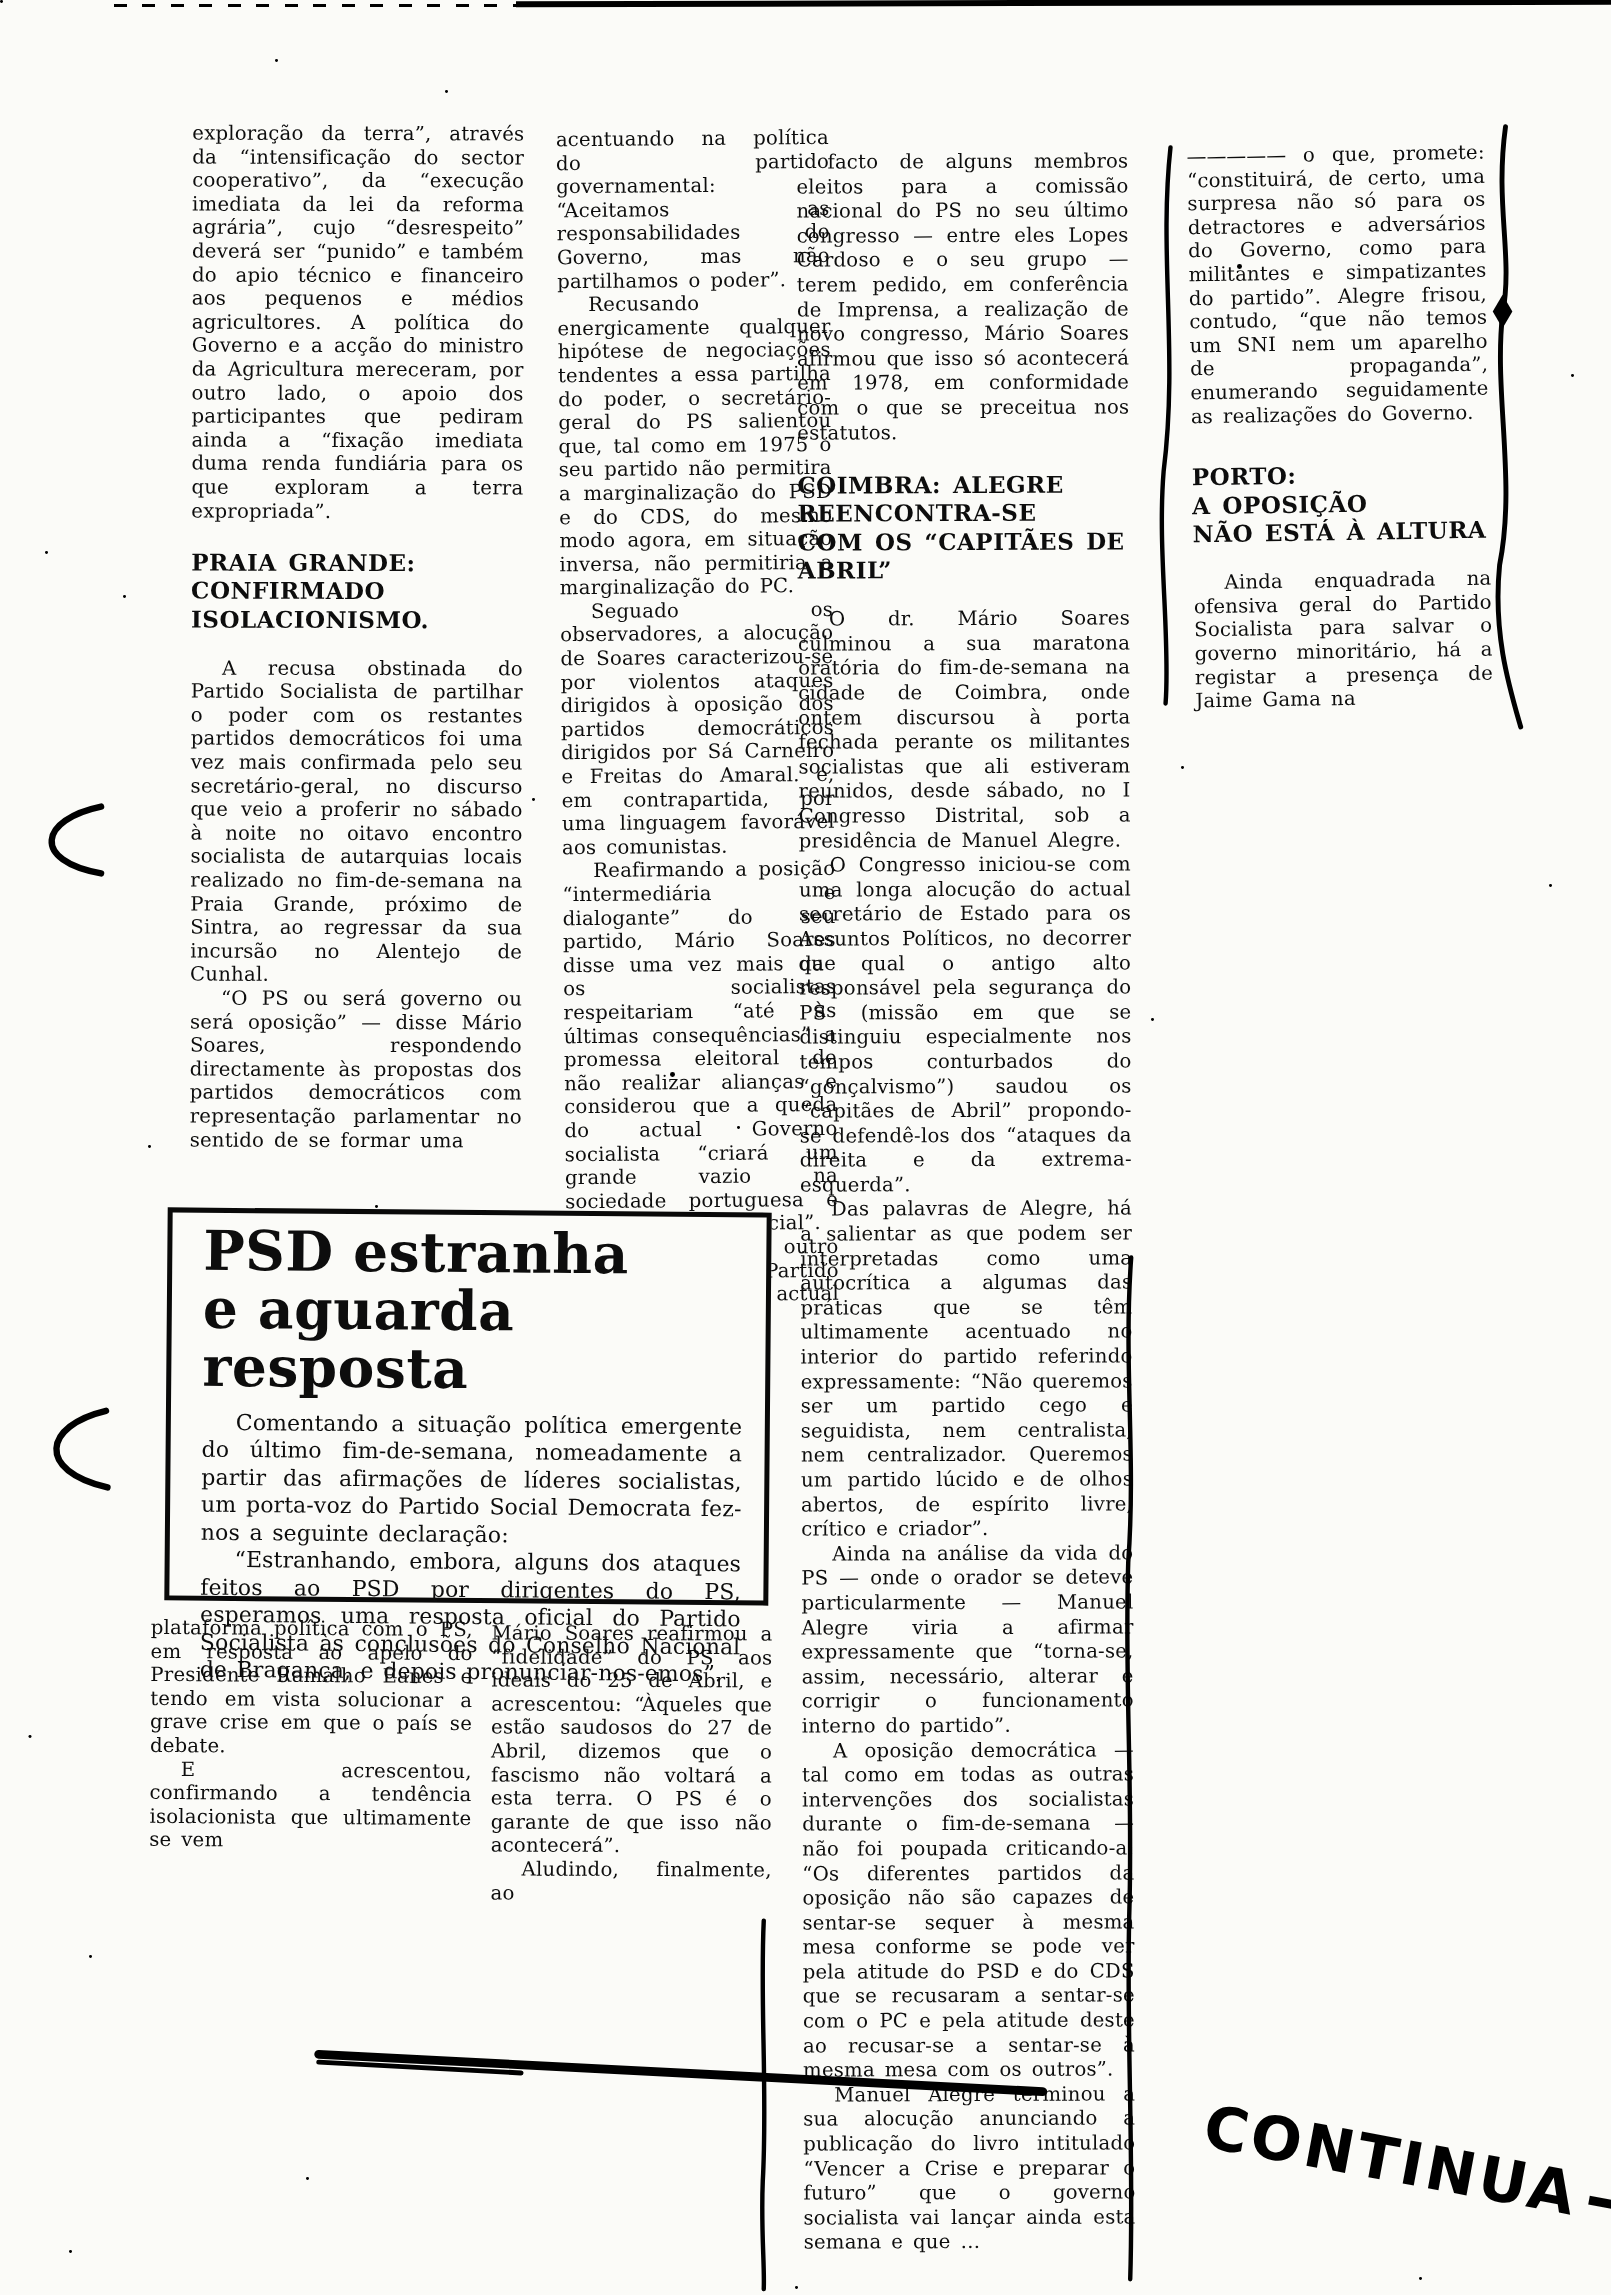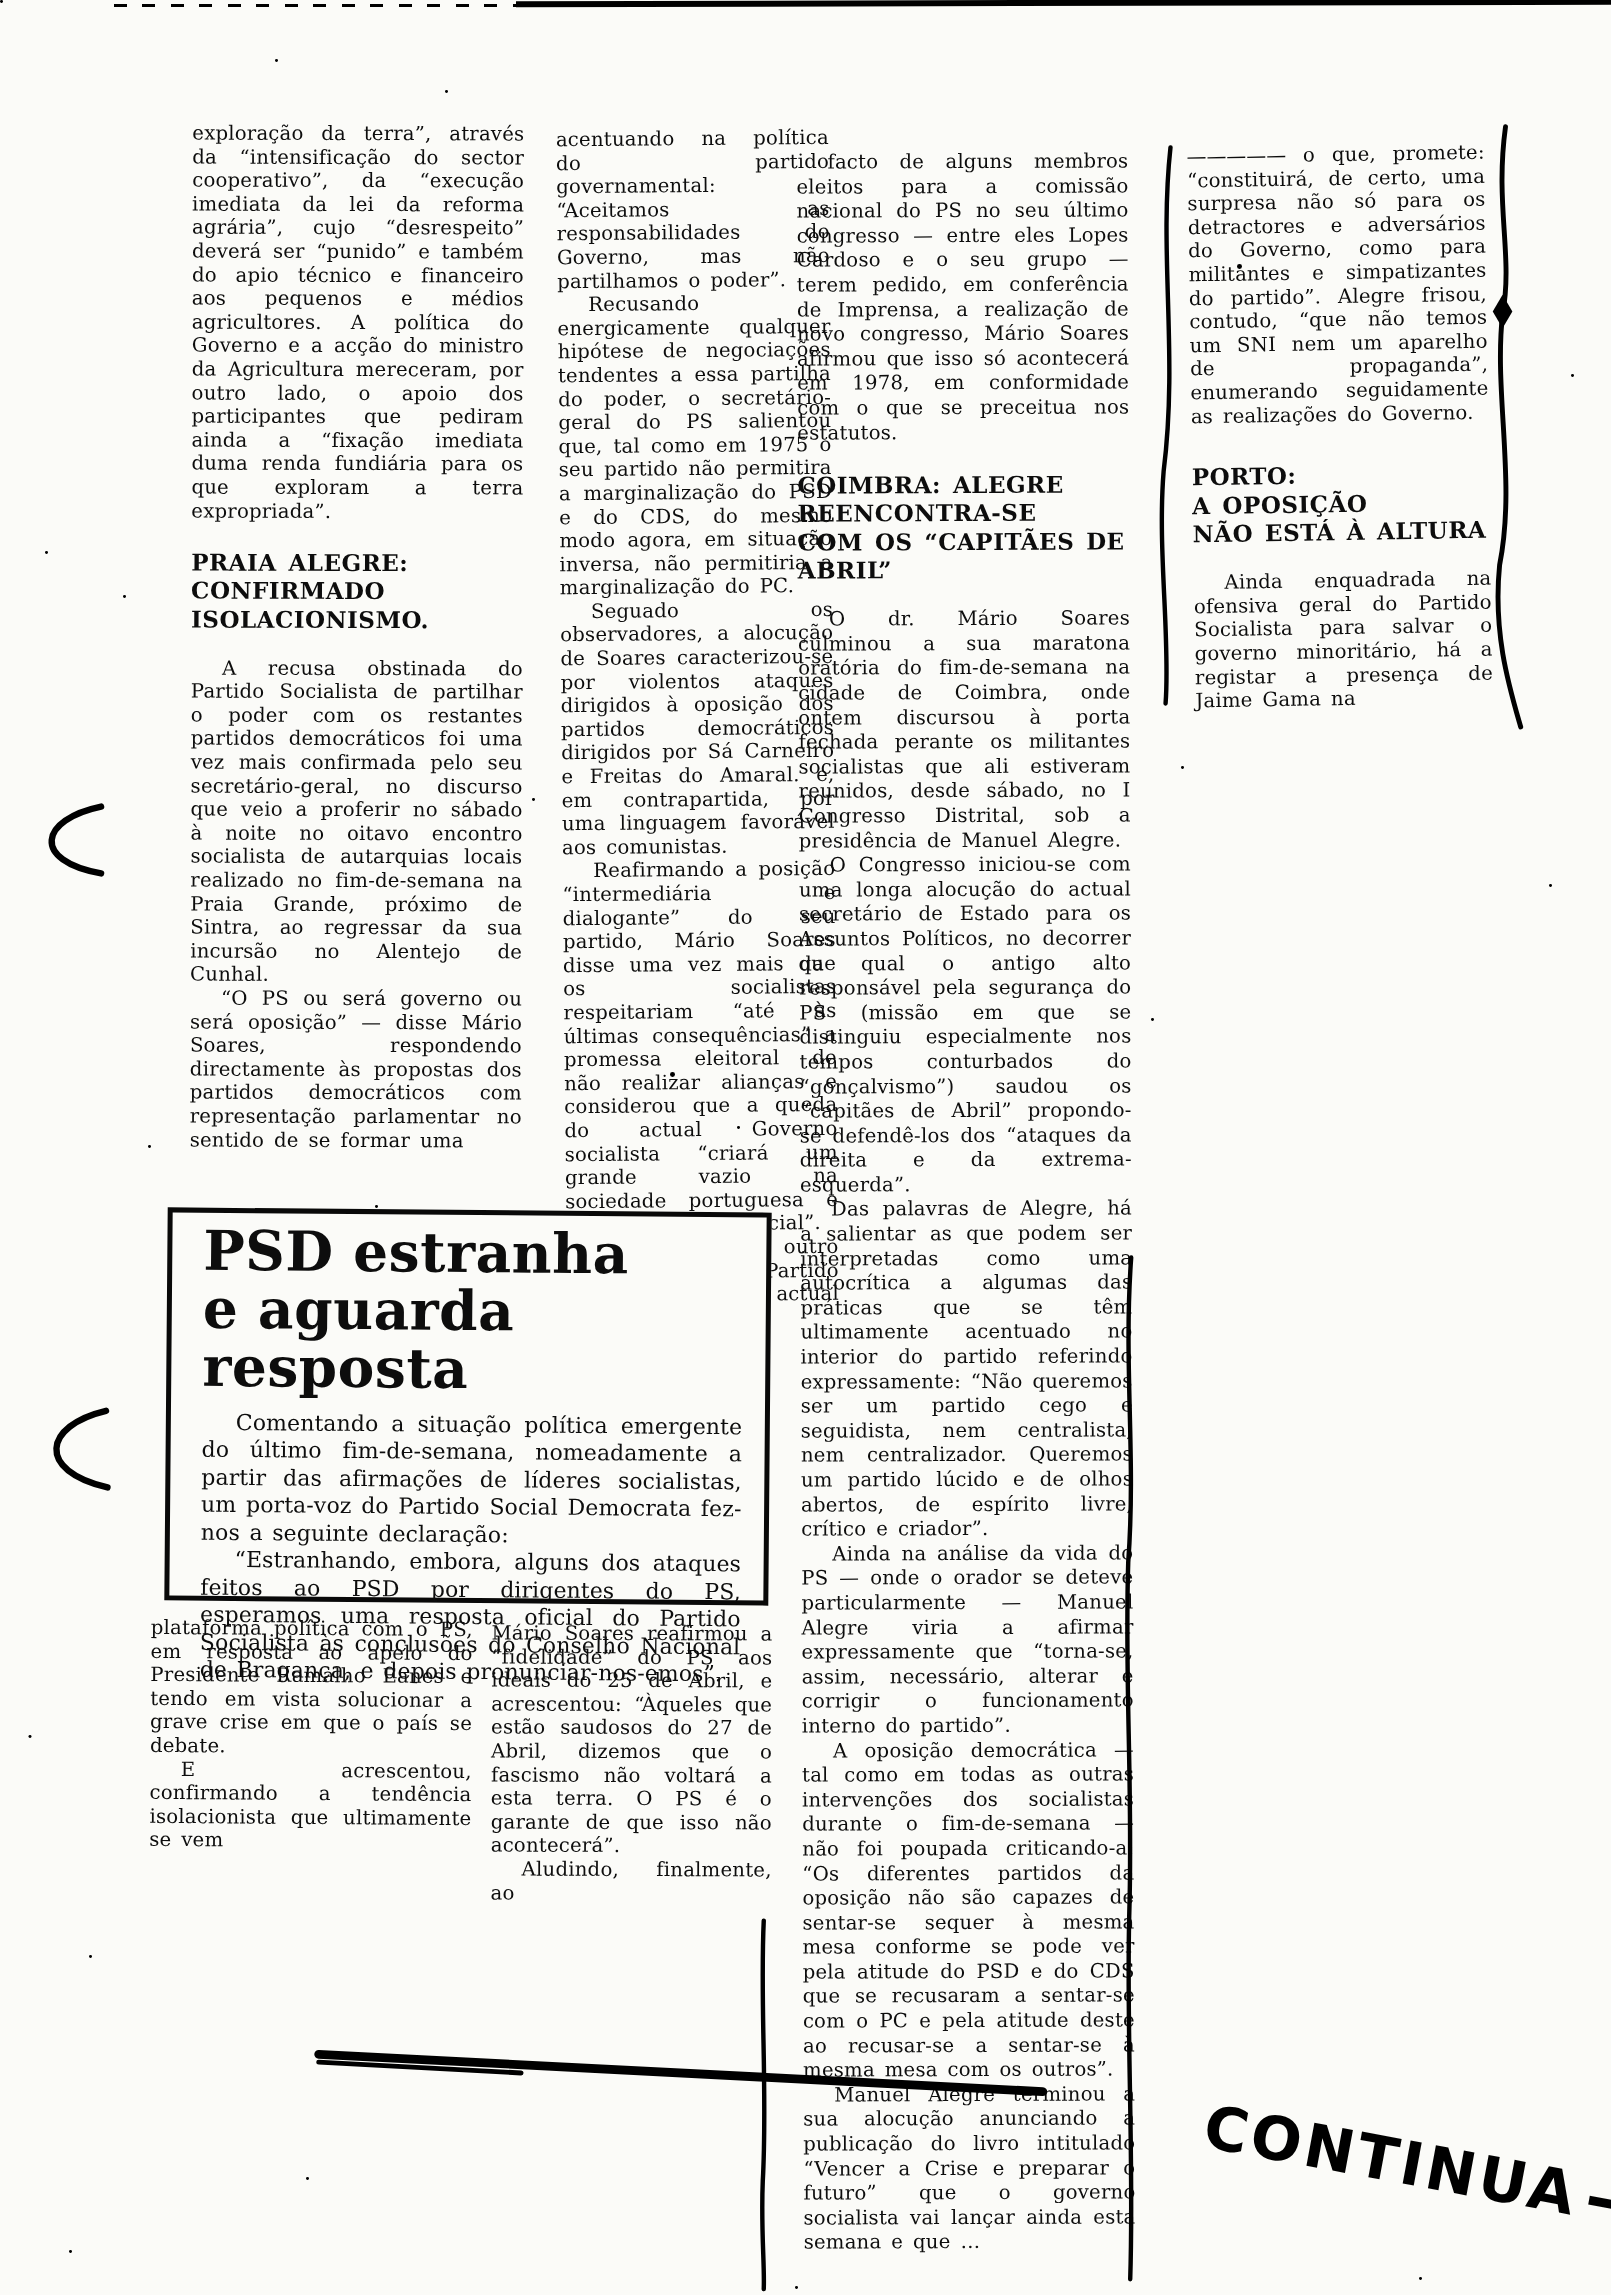--- a/index.html
+++ b/index.html
@@ -49,21 +49,21 @@
 <body>
 
 <div class="page">
 
   <div class="scan-top"></div>
   <div class="scan-dash"></div>
   <div class="specks"></div>
 
   <section class="col col1">
     <p>exploração da terra”, através da “intensificação do sector cooperativo”, da “execução imediata da lei da reforma agrária”, cujo “desrespeito” deverá ser “punido” e também do apio técnico e financeiro aos pequenos e médios agricultores. A política do Governo e a acção do ministro da Agricultura mereceram, por outro lado, o apoio dos participantes que pediram ainda a “fixação imediata duma renda fundiária para os que exploram a terra expropriada”.</p>
-    <h2>PRAIA ALEGRE:
+    <h2>PRAIA GRANDE:
 CONFIRMADO
 ISOLACIONISMO.</h2>
     <p class="ind">A recusa obstinada do Partido Socialista de partilhar o poder com os restantes partidos democráticos foi uma vez mais confirmada pelo seu secretário-geral, no discurso que veio a proferir no sábado à noite no oitavo encontro socialista de autarquias locais realizado no fim-de-semana na Praia Grande, próximo de Sintra, ao regressar da sua incursão no Alentejo de Cunhal.</p>
     <p class="ind">“O PS ou será governo ou será oposição” — disse Mário Soares, respondendo directamente às propostas dos partidos democráticos com representação parlamentar no sentido de se formar uma</p>
   </section>
 
   <section class="col col2">
     <p>acentuando na política do partido governamental: “Aceitamos as responsabilidades do Governo, mas não partilhamos o poder”.</p>
     <p class="ind">Recusando energicamente qualquer hipótese de negociações tendentes a essa partilha do poder, o secretário-geral do PS salientou que, tal como em 1975 o seu partido não permitira a marginalização do PSD e do CDS, do mesmo modo agora, em situação inversa, não permitiria a marginalização do PC.</p>
     <p class="ind">Seguado os observadores, a alocução de Soares caracterizou-se por violentos ataques dirigidos à oposição dos partidos democráticos dirigidos por Sá Carneiro e Freitas do Amaral. e, em contrapartida, por uma linguagem favorável aos comunistas.</p>

